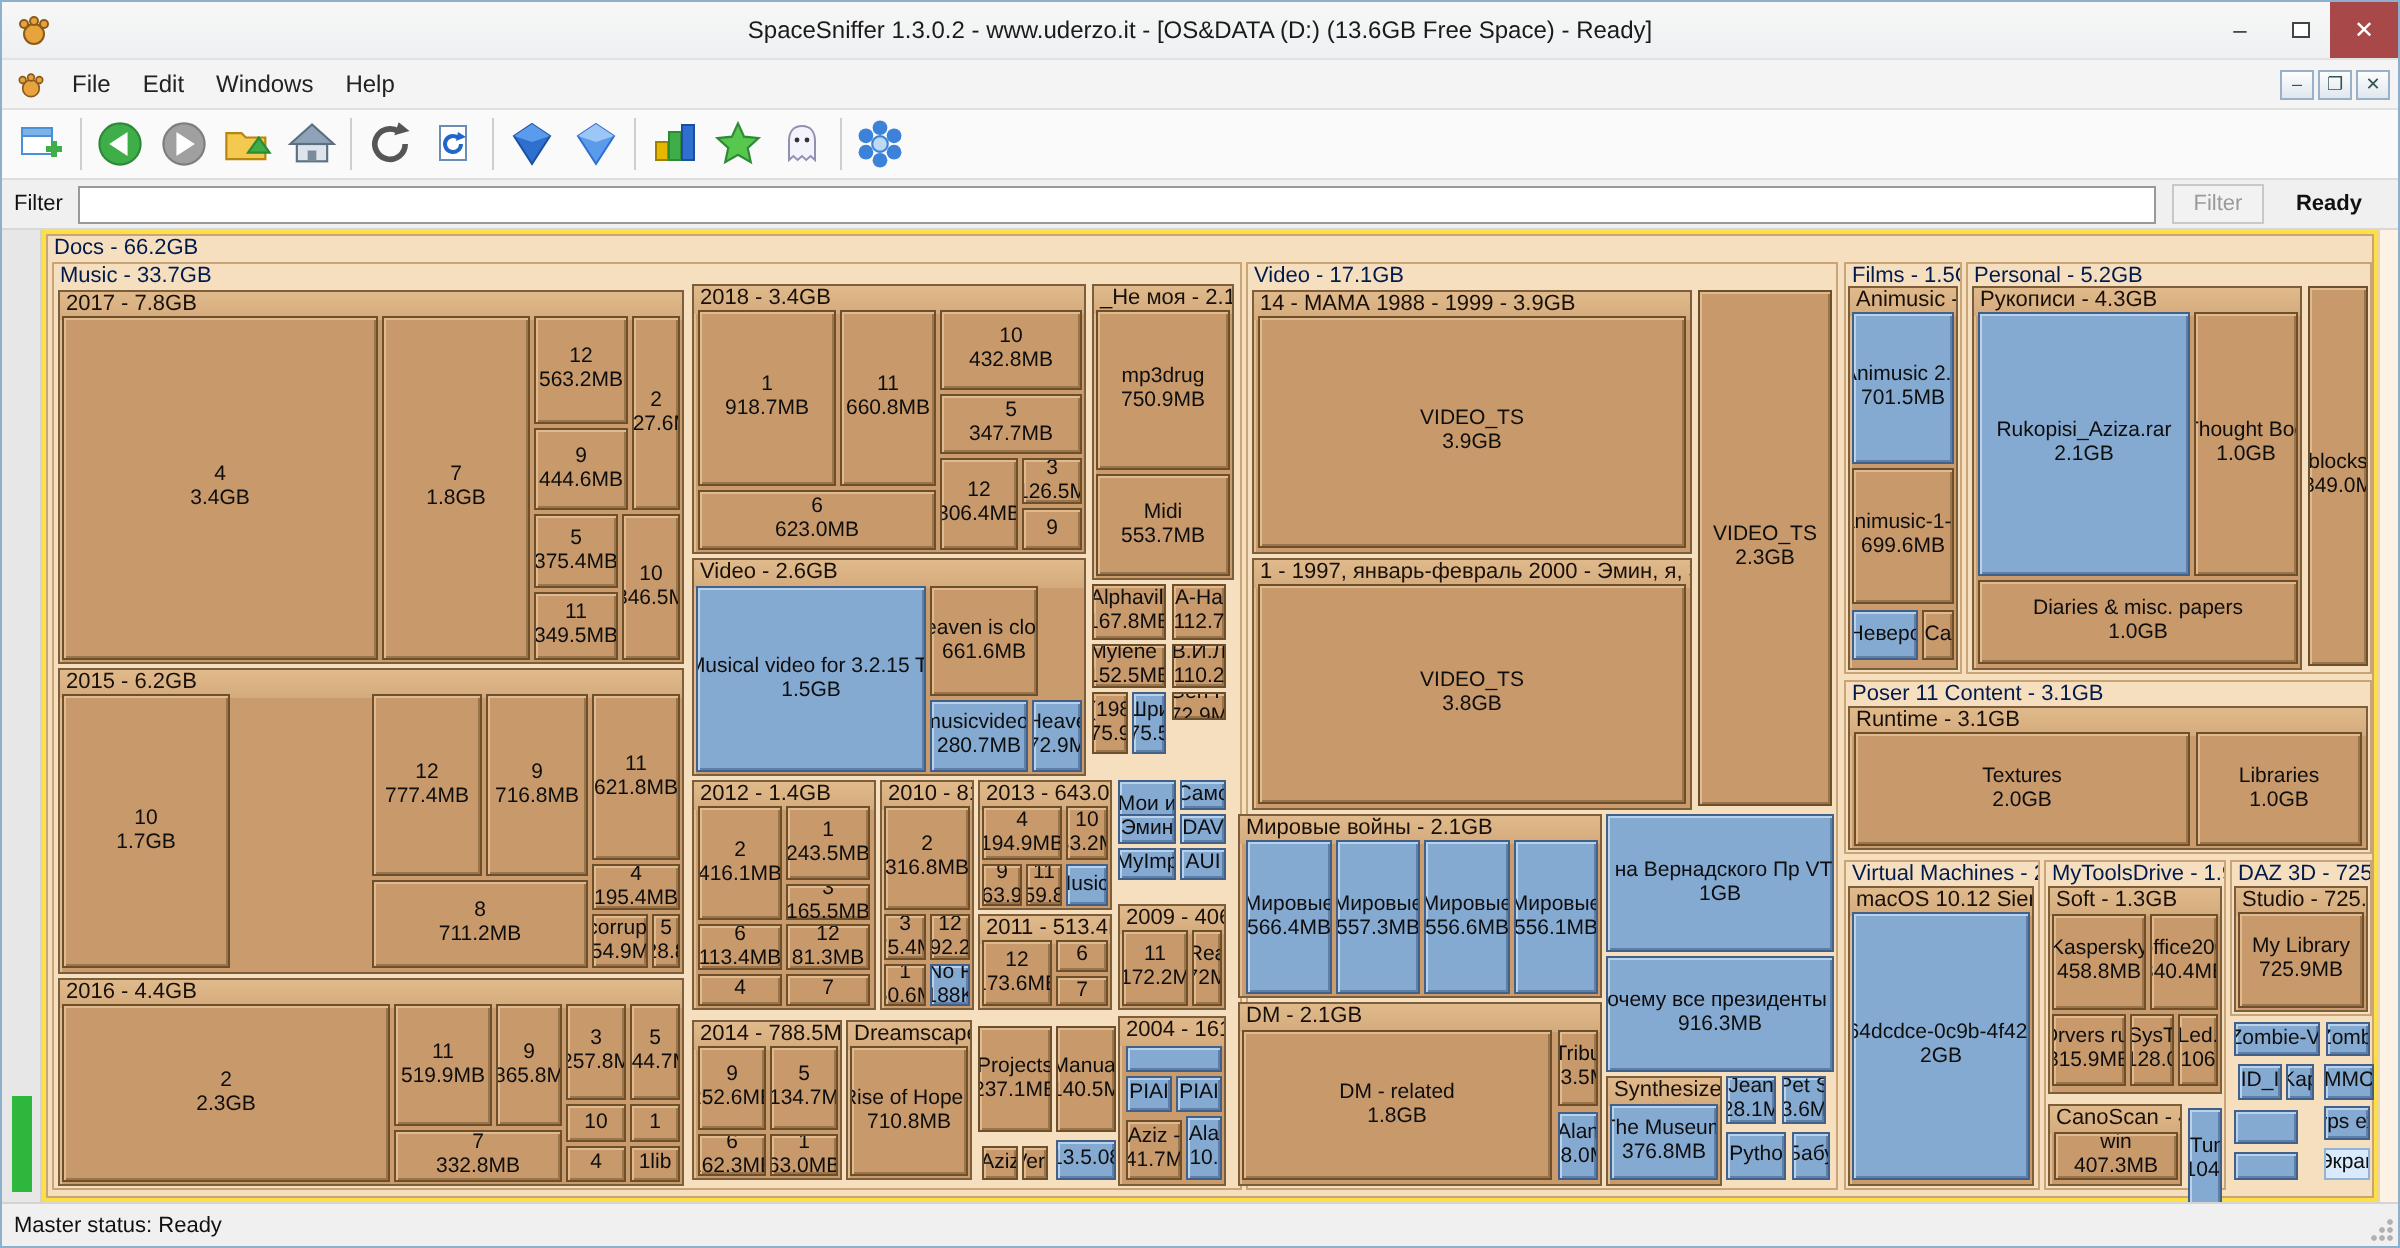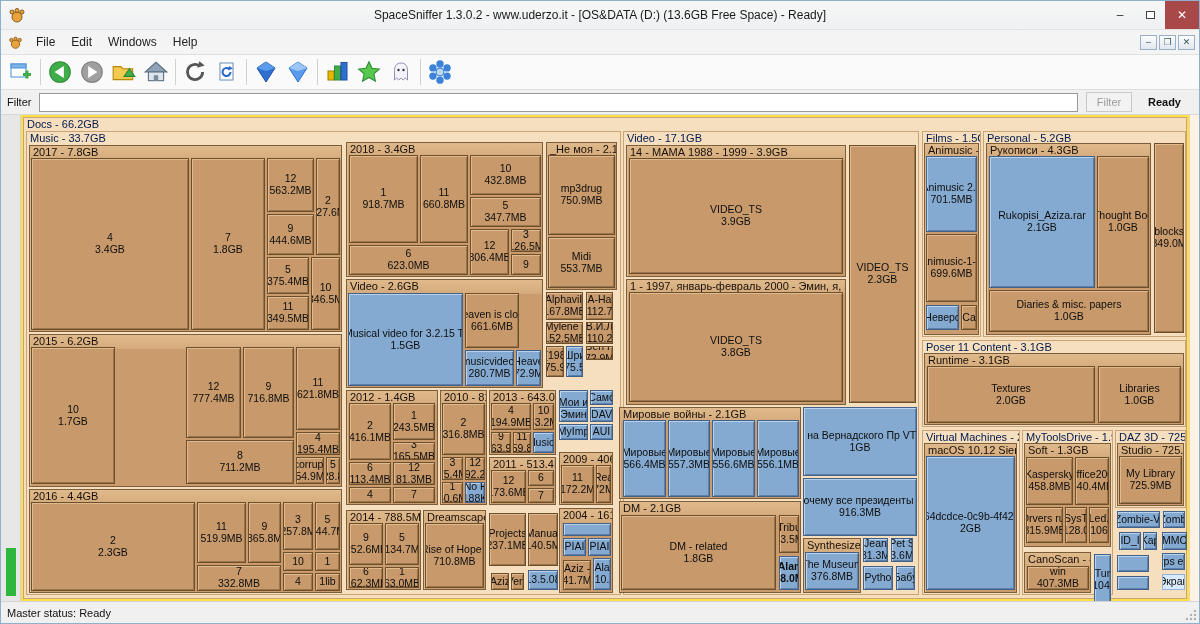--- a/index.html
+++ b/index.html
@@ -873,39 +873,39 @@
             <span>DM - related</span>
             <span>1.8GB</span>
           </span>
         </div>
         <div class="cell tD" style="left: 758px; top: 400px; width: 20px; height: 38px;">
           <span class="lbl">
             <span>Tribu</span>
             <span>73.5M</span>
           </span>
         </div>
-        <div class="cell tF" style="left: 758px; top: 441px; width: 20px; height: 34px; font-weight: bold;">
+        <div class="cell tF" style="left: 758px; top: 441px; width: 20px; height: 34px;">
           <span class="lbl">
             <span>Alan</span>
             <span>18.0M</span>
           </span>
         </div>
         <div class="cell tB" style="left: 782px; top: 423px; width: 58px; height: 55px;">
           <span class="hd">Synthesizers</span>
         </div>
         <div class="cell tF" style="left: 784px; top: 437px; width: 54px; height: 38px;">
           <span class="lbl">
             <span>The Museum</span>
             <span>376.8MB</span>
           </span>
         </div>
         <div class="cell tF" style="left: 842px; top: 423px; width: 25px; height: 24px;">
           <span class="lbl">
             <span>Jean</span>
-            <span>31.3M</span>
+            <span>28.1M</span>
           </span>
         </div>
         <div class="cell tF" style="left: 870px; top: 423px; width: 22px; height: 24px;">
           <span class="lbl">
             <span>Pet S</span>
             <span>3.6M</span>
           </span>
         </div>
         <div class="cell tF" style="left: 842px; top: 451px; width: 30px; height: 24px;">
           <span class="lbl">

